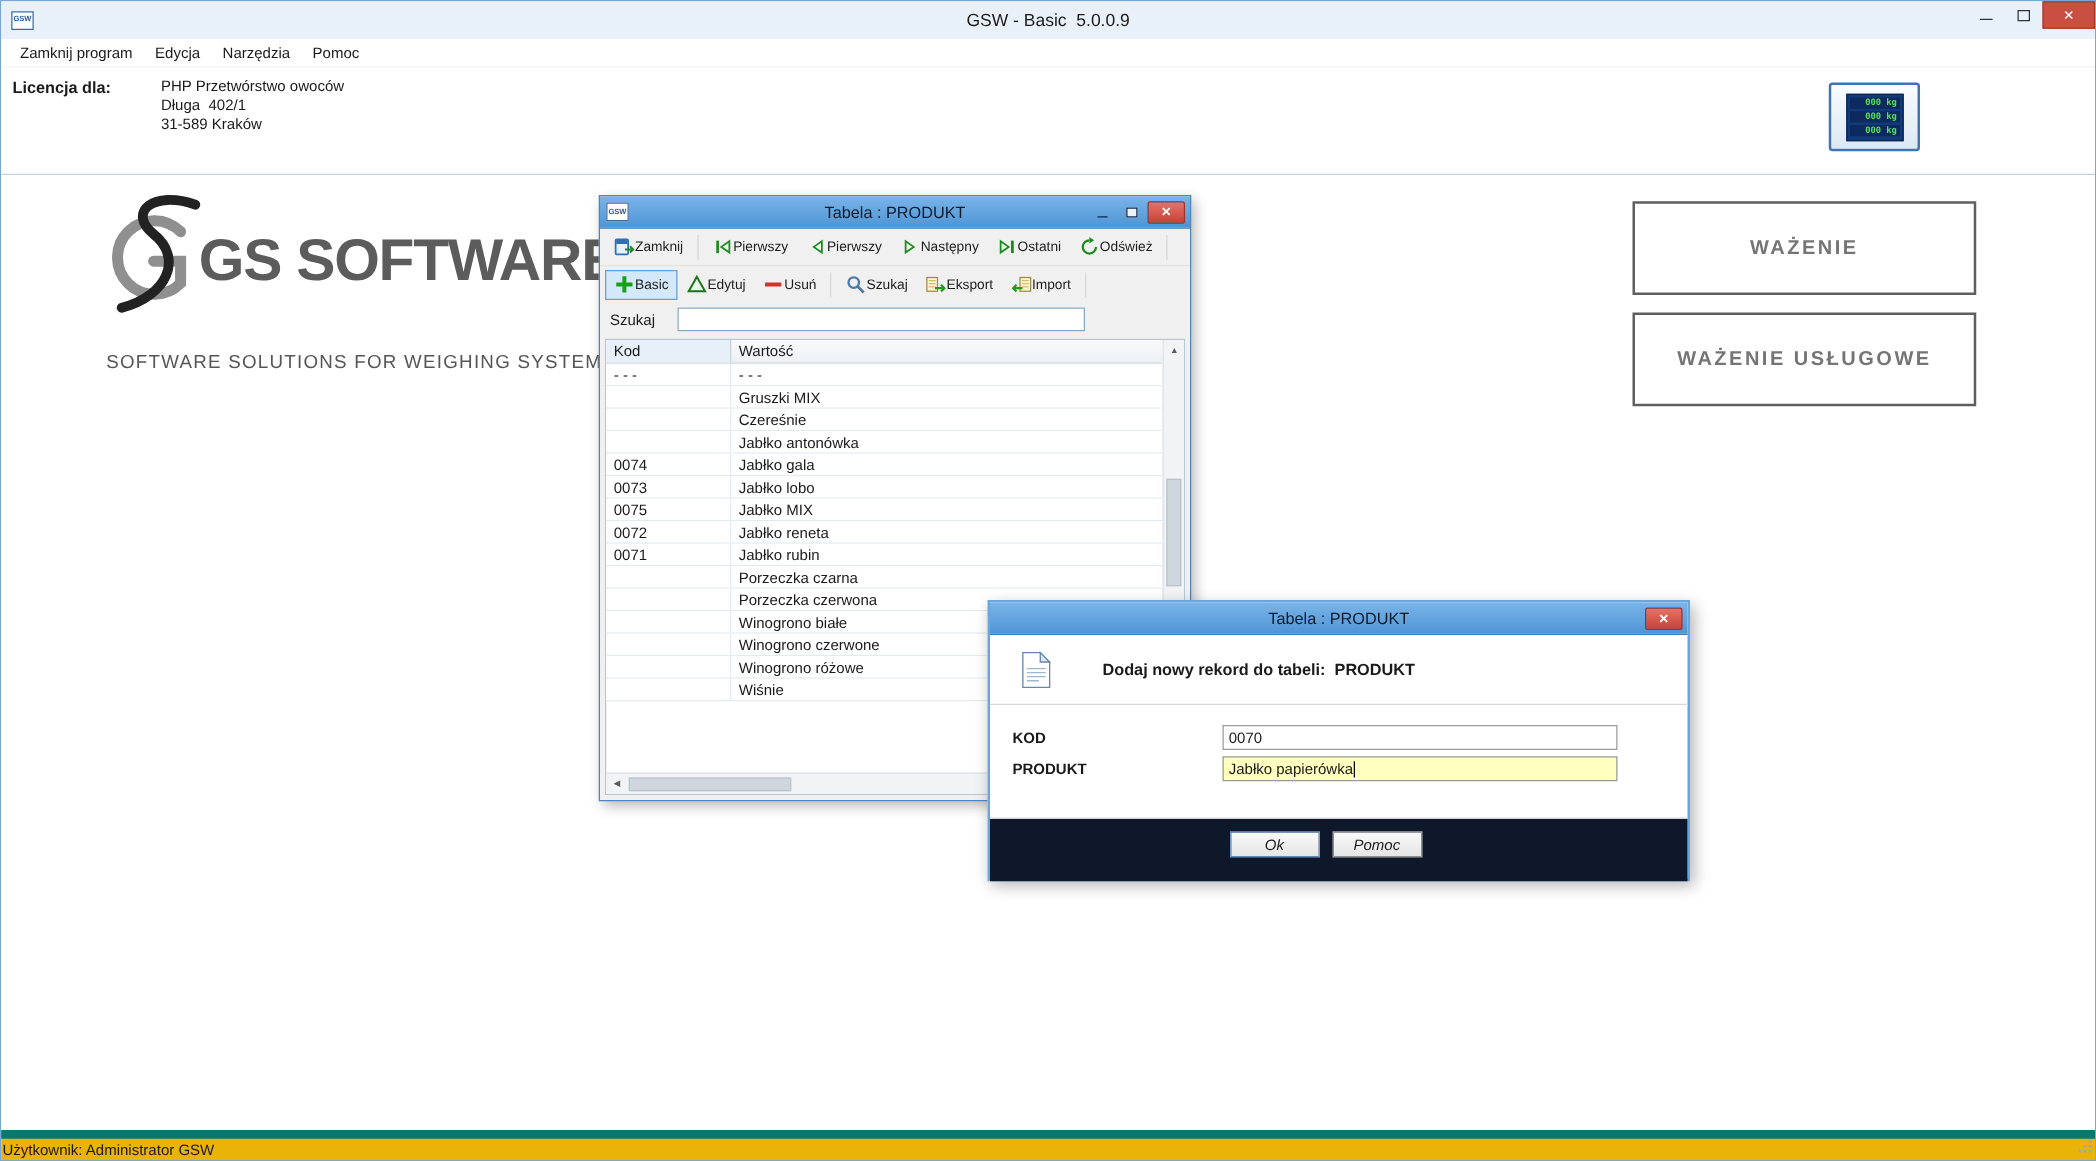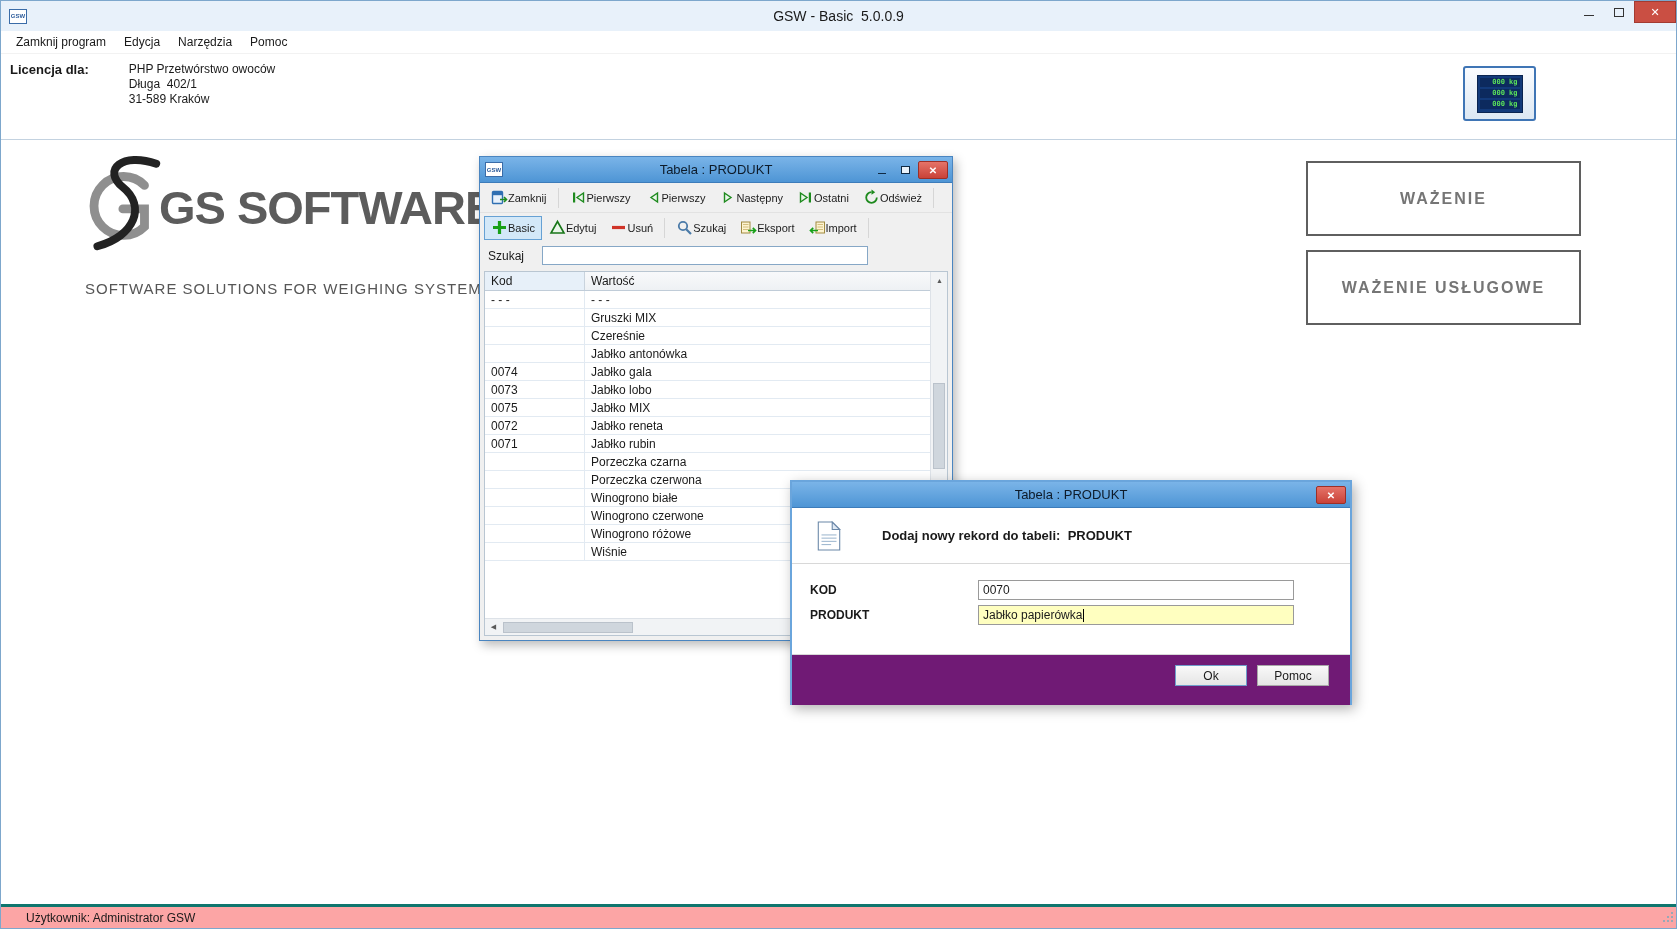--- a/index.html
+++ b/index.html
@@ -95,26 +95,26 @@
   .dlg-titlebar .twin-close { position:absolute; right:4px; top:4px; }
   .dlg-header { height:56px; display:flex; align-items:center; padding-left:24px; border-bottom:1px solid #d8d8d8; }
   .doc-icon { width:26px; height:30px; margin-right:40px; flex:0 0 auto; }
   .dlg-header-text { font-weight:bold; font-size:13px; white-space:pre; }
   .dlg-fields { position:relative; height:91px; border-bottom:1px solid #d8d8d8; }
   .dlg-row { position:absolute; left:0; right:0; height:22px; }
   .dlg-label { position:absolute; left:18px; top:3px; font-weight:bold; font-size:12px; }
   .dlg-input { position:absolute; left:186px; top:0; width:316px; height:20px; border:1px solid #9a9a9a; background:#fff; font-size:12px; display:flex; align-items:center; padding:0 4px; }
   .dlg-input.highlight { background:#ffffc0; }
   .caret { display:inline-block; width:1px; height:13px; background:#000; margin-left:1px; }
-  .dlg-footer { height:50px; background:#701a75; display:flex; align-items:flex-start; justify-content:flex-end; gap:10px; padding:10px 21px 0 0; }
+  .dlg-footer { height:50px; background:#0f172a; display:flex; align-items:flex-start; justify-content:center; gap:10px; padding:10px 21px 0 0;font-style:italic; }
   .dlg-btn { width:72px; height:21px; border:1px solid #a8a8a8; background:linear-gradient(#f9f9f9,#e5e5e5); font-size:12px; display:flex; align-items:center; justify-content:center; }
   .dlg-btn.default { border-color:#6f9dcb; }
 
   
-  .statusbar { height:24px; flex:0 0 auto; background:#fca5a5; border-top:3px solid #0f766e; display:flex; align-items:center; padding-left:25px; font-size:12px; position:relative; }
+  .statusbar { height:24px; flex:0 0 auto; background:#eab308; border-top:7px solid #0f766e; display:flex; align-items:center; padding-left:1px; font-size:12px; position:relative; }
   .grip { position:absolute; right:2px; bottom:2px; }
 </style>
 </head>
 <body>
 
 <div class="app">
 
   <div class="titlebar">
     <div class="gsw-icon">GSW</div>
     <div class="title">GSW - Basic  5.0.0.9</div>

